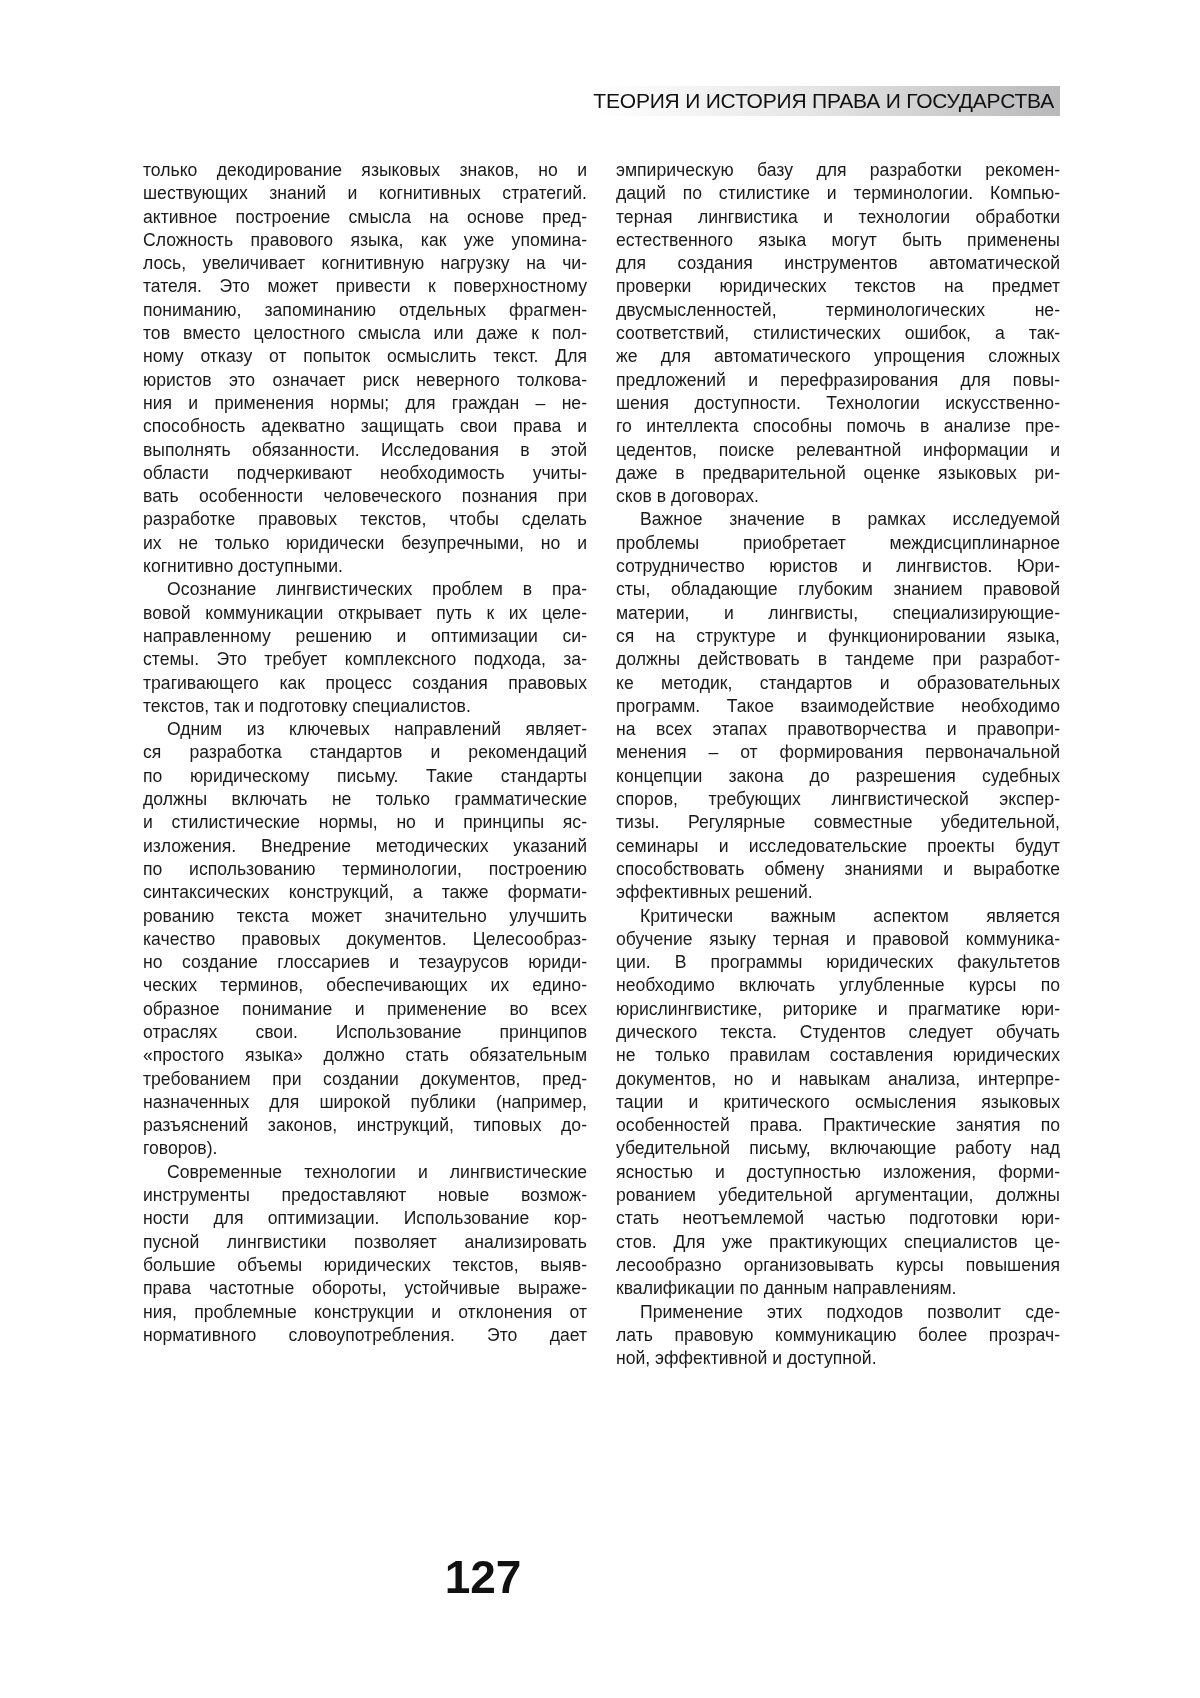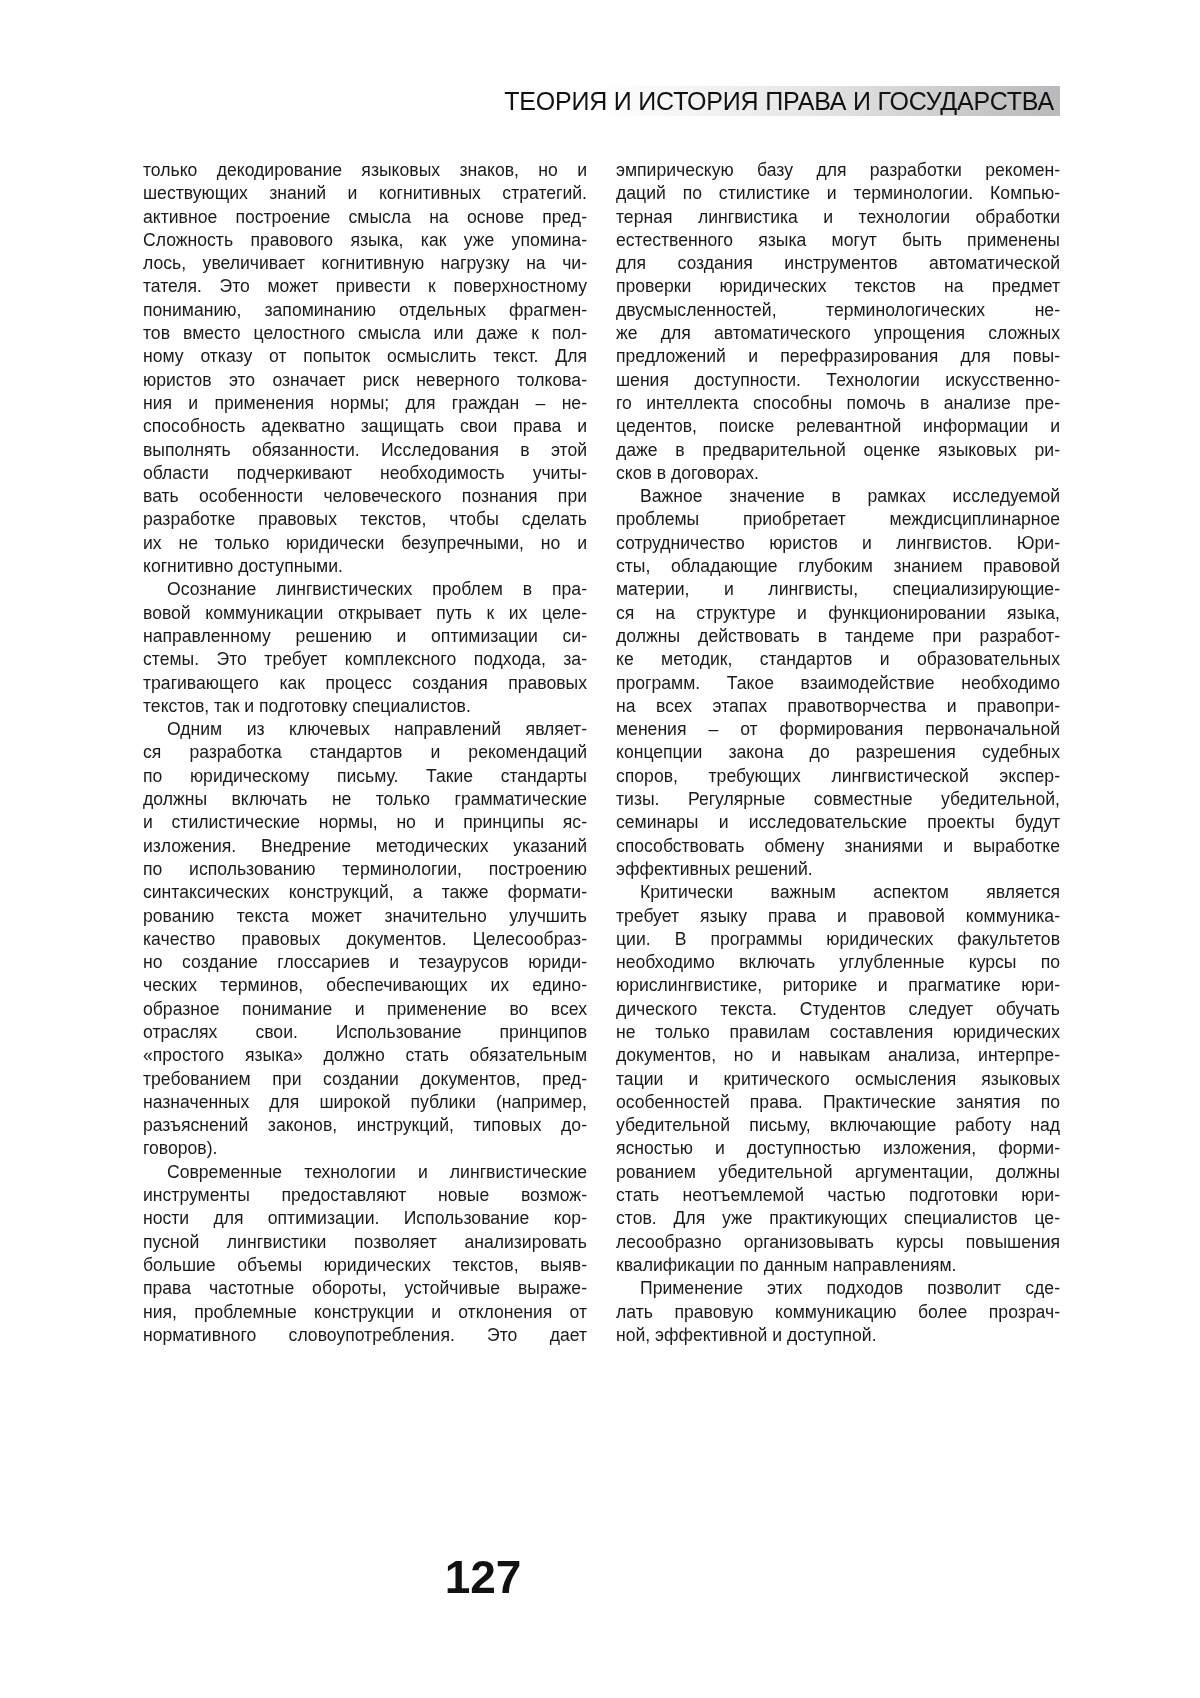--- a/index.html
+++ b/index.html
@@ -4,21 +4,21 @@
 <style>
   html, body { margin: 0; padding: 0; background: #ffffff; }
   body { width: 1200px; height: 1698px; position: relative; overflow: hidden;
          font-family: "Liberation Sans", sans-serif; color: #1a1a1a; }
   .header-band {
     position: absolute; left: 598px; top: 86px; width: 462px; height: 30px;
     background: linear-gradient(to right, #ffffff 0%, #e6e6e6 45%, #b9b9bb 100%);
   }
   .header-title {
     position: absolute; right: 6px; top: 3px;
-    font-size: 25px; line-height: 24px; color: #111; letter-spacing: -0.2px;
+    font-size: 21px; line-height: 24px; color: #111; letter-spacing: -0.2px;
     white-space: nowrap;
   }
   .column { position: absolute; top: 131px; width: 444px; margin-top: 28px; }
   .col-left { left: 143px; }
   .col-right { left: 616px; }
   .line {
     height: 23.3px; line-height: 23.3px; font-size: 17.6px;
     white-space: nowrap; text-align: justify; text-align-last: justify;
     overflow: hidden;
   }
@@ -90,20 +90,21 @@
     <div class="line">нормативного словоупотребления. Это дает</div>
   </div>
 <div class="column col-right">
     <div class="line">эмпирическую базу для разработки рекомен-</div>
     <div class="line">даций по стилистике и терминологии. Компью-</div>
     <div class="line">терная лингвистика и технологии обработки</div>
     <div class="line">естественного языка могут быть применены</div>
     <div class="line">для создания инструментов автоматической</div>
     <div class="line">проверки юридических текстов на предмет</div>
     <div class="line">двусмысленностей, терминологических не-</div>
+    <div class="line">соответствий, стилистических ошибок, а так-</div>
     <div class="line">же для автоматического упрощения сложных</div>
     <div class="line">предложений и перефразирования для повы-</div>
     <div class="line">шения доступности. Технологии искусственно-</div>
     <div class="line">го интеллекта способны помочь в анализе пре-</div>
     <div class="line">цедентов, поиске релевантной информации и</div>
     <div class="line">даже в предварительной оценке языковых ри-</div>
     <div class="line last">сков в договорах.</div>
     <div class="line indent">Важное значение в рамках исследуемой</div>
     <div class="line">проблемы приобретает междисциплинарное</div>
     <div class="line">сотрудничество юристов и лингвистов. Юри-</div>
@@ -115,21 +116,21 @@
     <div class="line">программ. Такое взаимодействие необходимо</div>
     <div class="line">на всех этапах правотворчества и правопри-</div>
     <div class="line">менения – от формирования первоначальной</div>
     <div class="line">концепции закона до разрешения судебных</div>
     <div class="line">споров, требующих лингвистической экспер-</div>
     <div class="line">тизы. Регулярные совместные убедительной,</div>
     <div class="line">семинары и исследовательские проекты будут</div>
     <div class="line">способствовать обмену знаниями и выработке</div>
     <div class="line last">эффективных решений.</div>
     <div class="line indent">Критически важным аспектом является</div>
-    <div class="line">требует языку права и правовой коммуника-</div>
+    <div class="line">обучение языку терная и правовой коммуника-</div>
     <div class="line">ции. В программы юридических факультетов</div>
     <div class="line">необходимо включать углубленные курсы по</div>
     <div class="line">юрислингвистике, риторике и прагматике юри-</div>
     <div class="line">дического текста. Студентов следует обучать</div>
     <div class="line">не только правилам составления юридических</div>
     <div class="line">документов, но и навыкам анализа, интерпре-</div>
     <div class="line">тации и критического осмысления языковых</div>
     <div class="line">особенностей права. Практические занятия по</div>
     <div class="line">убедительной письму, включающие работу над</div>
     <div class="line">ясностью и доступностью изложения, форми-</div>

